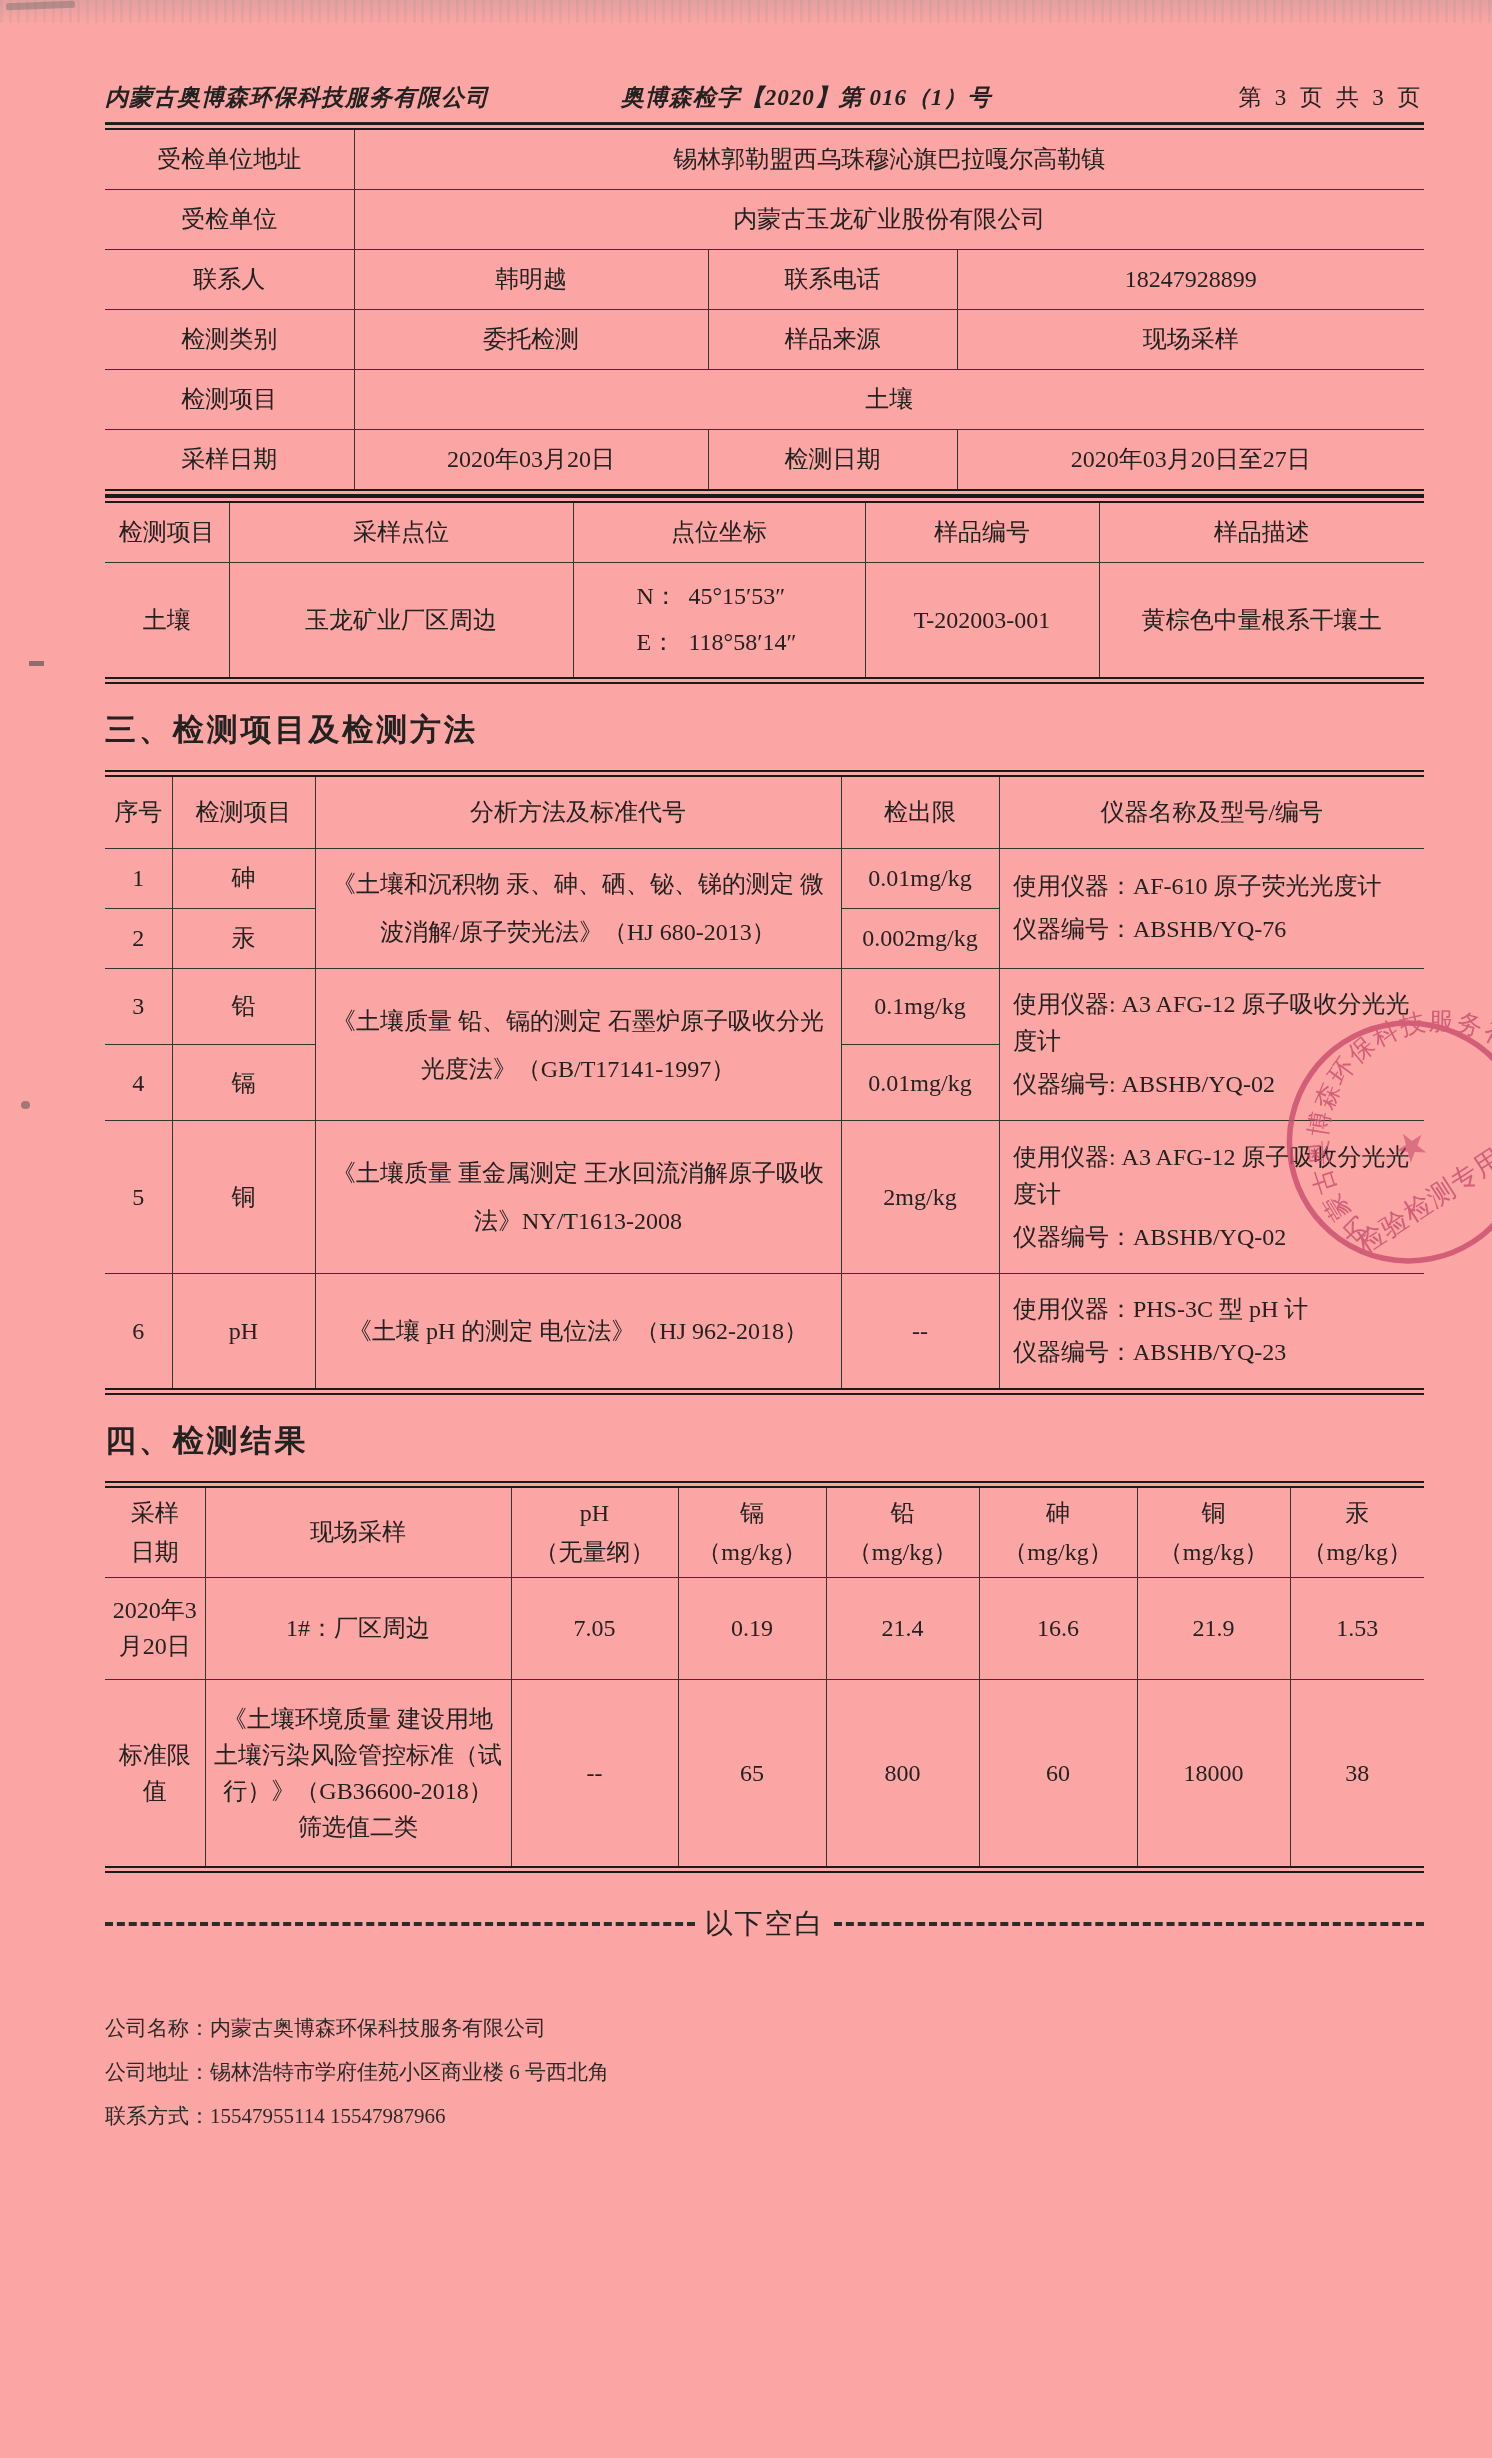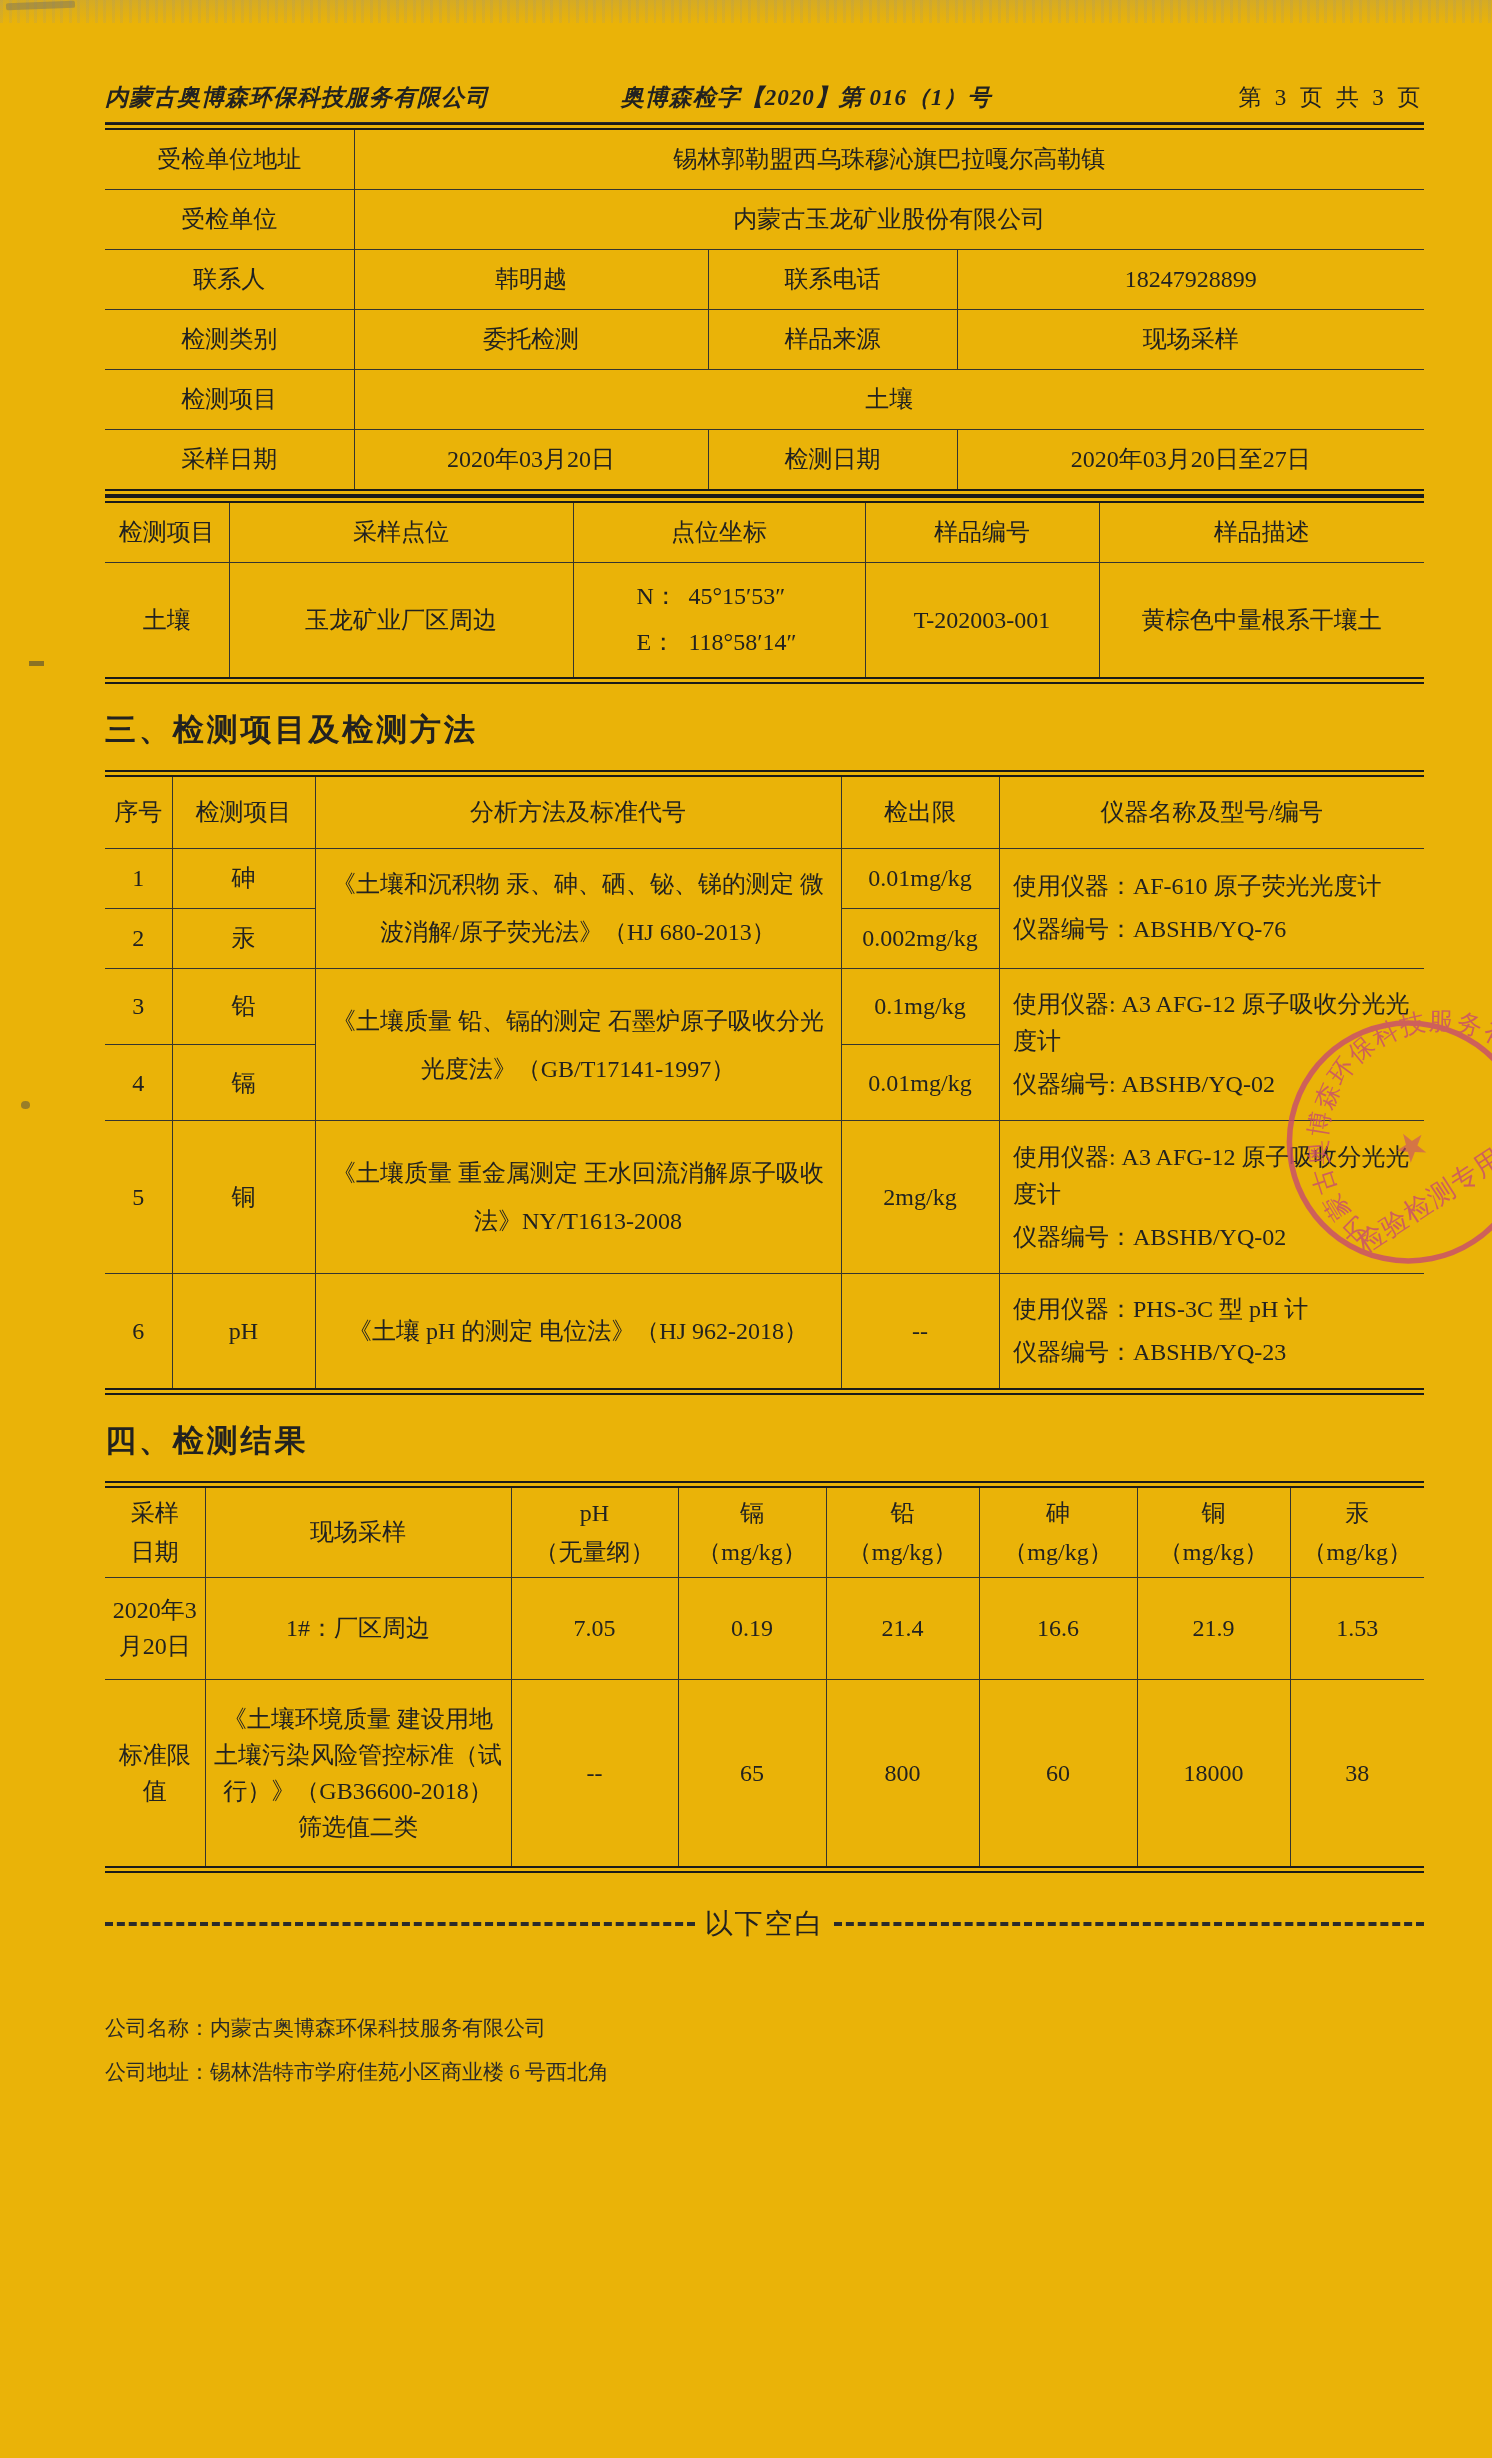--- a/index.html
+++ b/index.html
@@ -1,18 +1,18 @@
 <!DOCTYPE html>
 <html><head>
 <meta charset="utf-8">
 <style>
   html,body { margin:0; padding:0; background:#ffffff; }
   .page {
     position:relative; width:1492px; height:2459px;
-    background:#eab308; overflow:hidden;
+    background:#fca5a5; overflow:hidden;
     font-family:"Liberation Serif","DejaVu Serif",serif;
     color:#222220;
   }
   .scan-top-edge {
     position:absolute; top:0; left:0; width:100%; height:23px;
     background:
       repeating-linear-gradient(90deg, rgba(150,150,145,.16) 0 2.9px, rgba(255,255,255,0) 2.9px 8.6px),
       linear-gradient(rgba(140,140,135,.22), rgba(255,255,255,0));
   }
   .smudge-a { position:absolute; left:5.7px; top:1.9px; width:69px; height:6.7px; background:#6a6a66; opacity:.4; border-radius:1.9px; transform:rotate(-2deg); }
@@ -314,20 +314,21 @@
 
     <div class="blank-note">
       <div class="dash"></div>
       <span class="blank-label">以下空白</span>
       <div class="dash"></div>
     </div>
 
     <div class="doc-footer">
       <div>公司名称：内蒙古奥博森环保科技服务有限公司</div>
       <div>公司地址：锡林浩特市学府佳苑小区商业楼 6 号西北角</div>
+      <div>联系方式：15547955114   15547987966</div>
     </div>
 
   </div>
 
   <svg class="stamp" viewBox="0 0 240 310" aria-hidden="true">
     <defs>
       <path id="stamp-arc" d="M 32 195 A 122 122 0 1 1 268 195" fill="none"></path>
     </defs>
     <g transform="rotate(-33 150 155)" fill="#c94f6d" stroke="none">
       <circle cx="150" cy="155" r="128" fill="none" stroke="#c94f6d" stroke-width="6"></circle>

